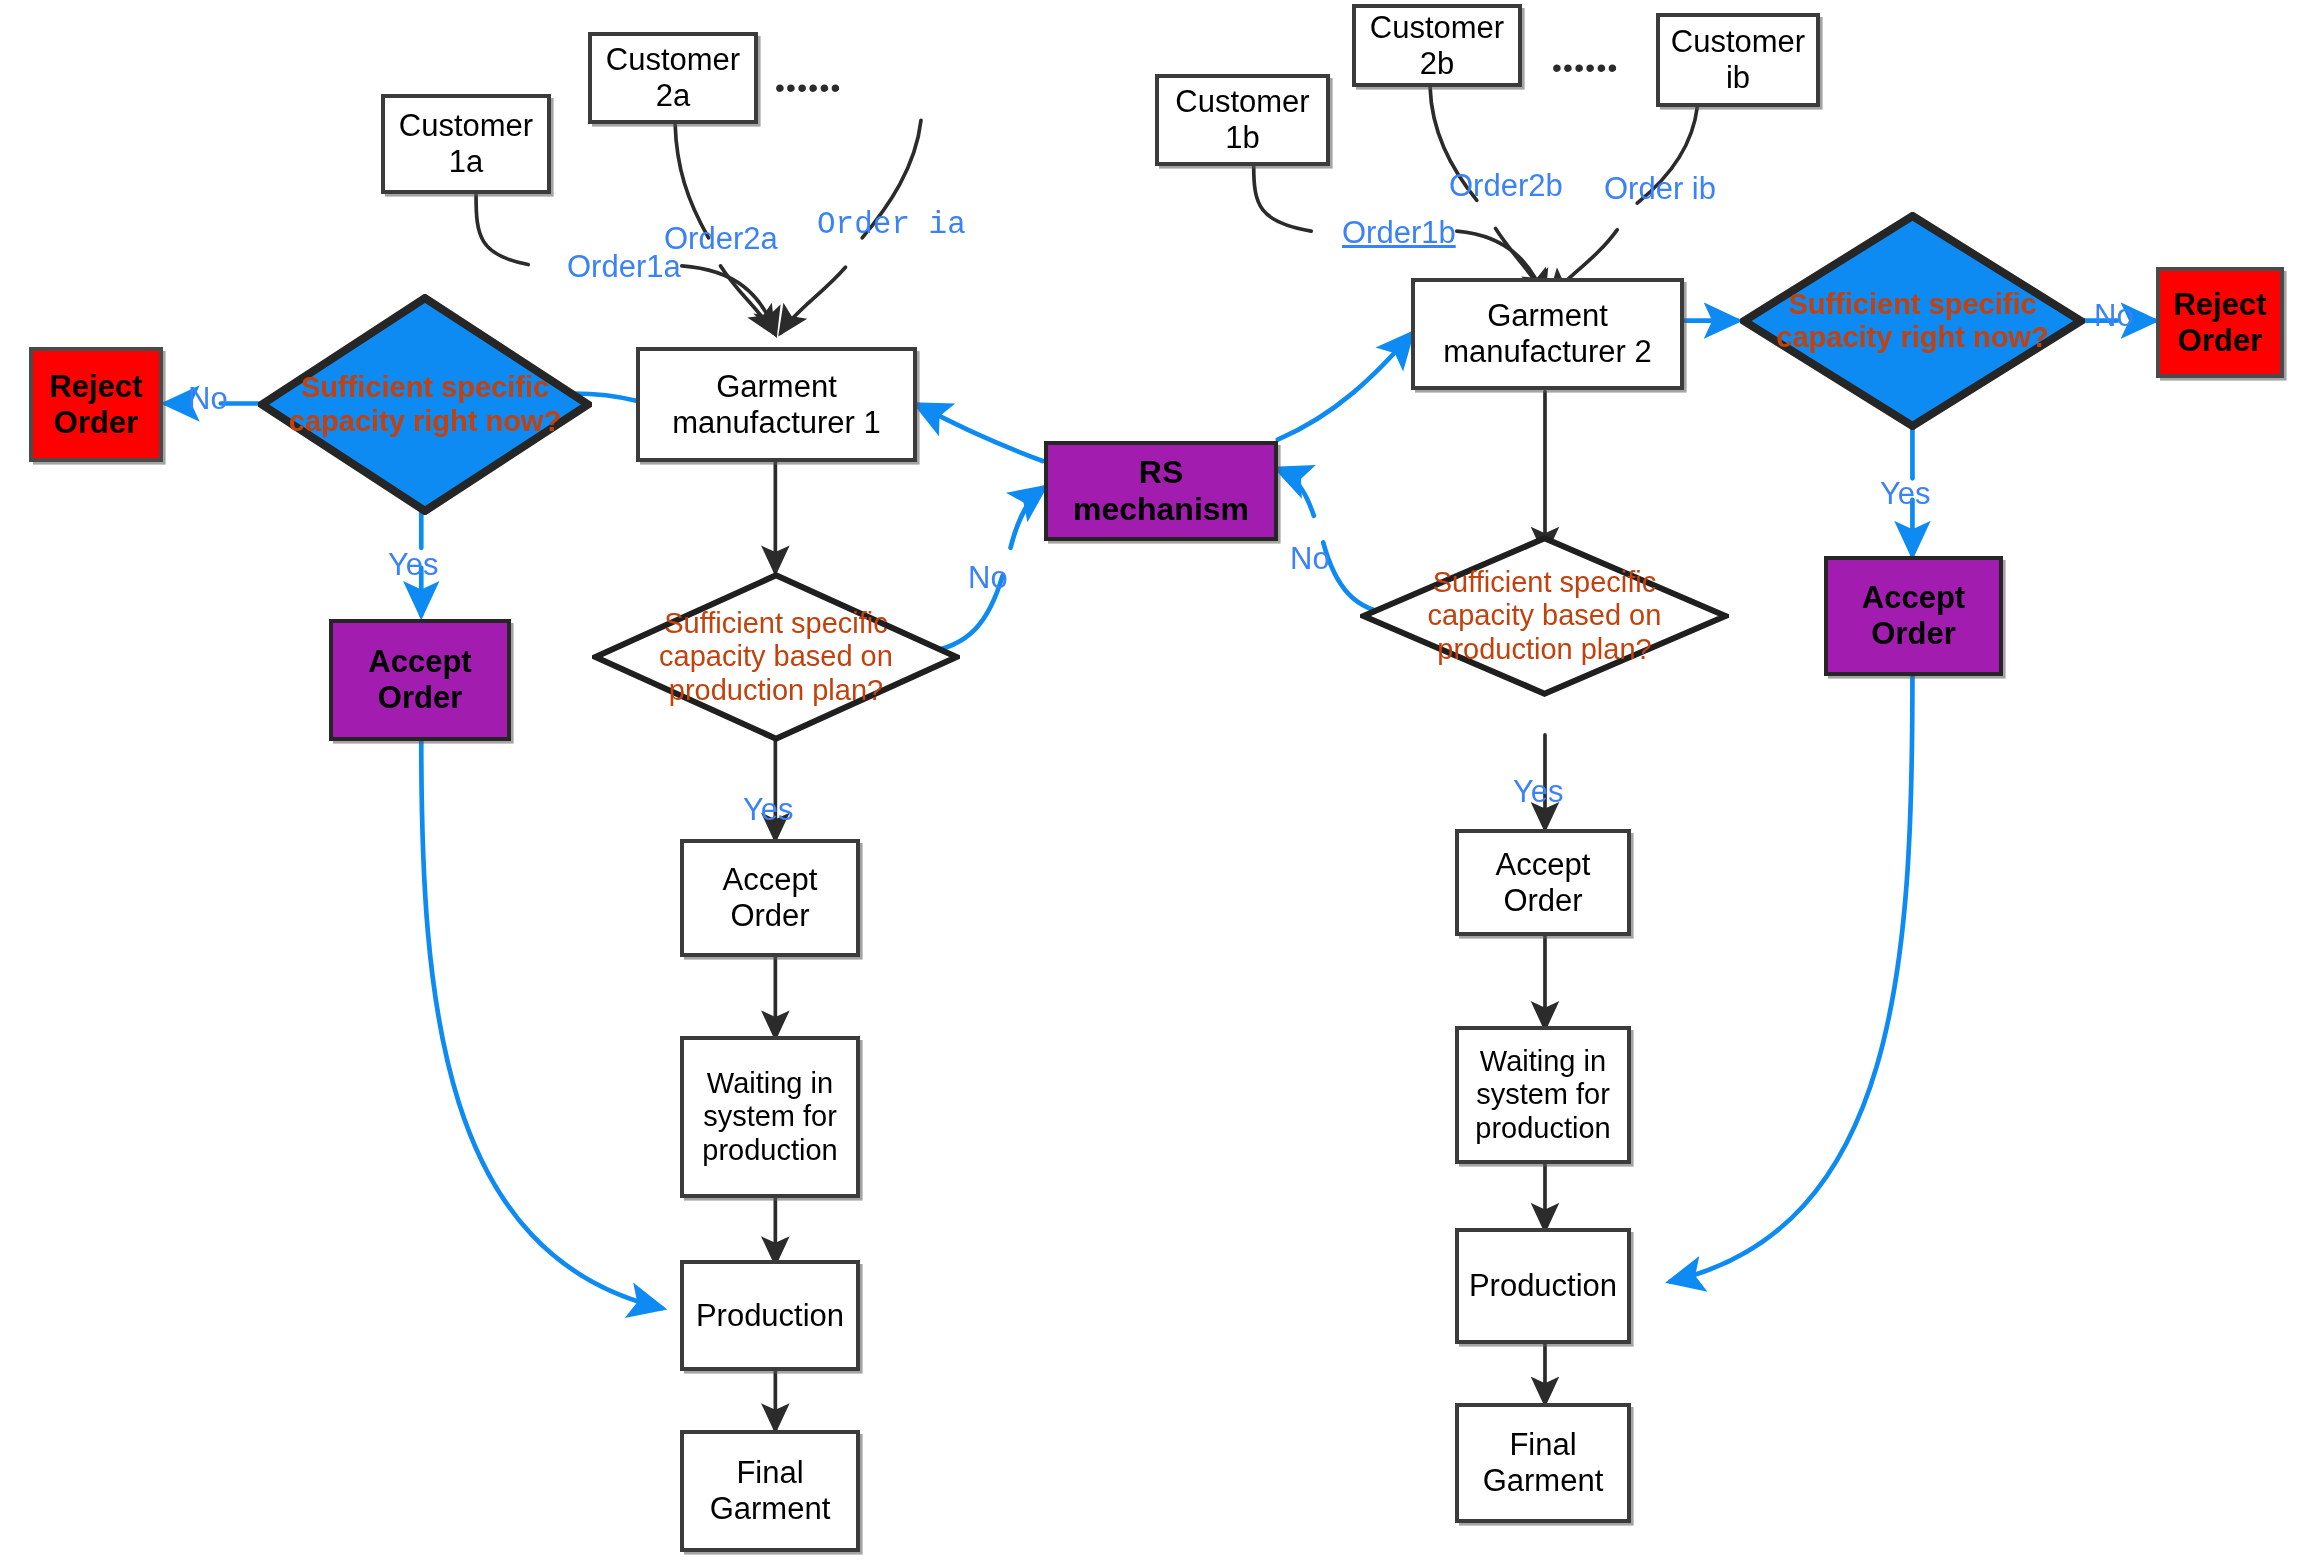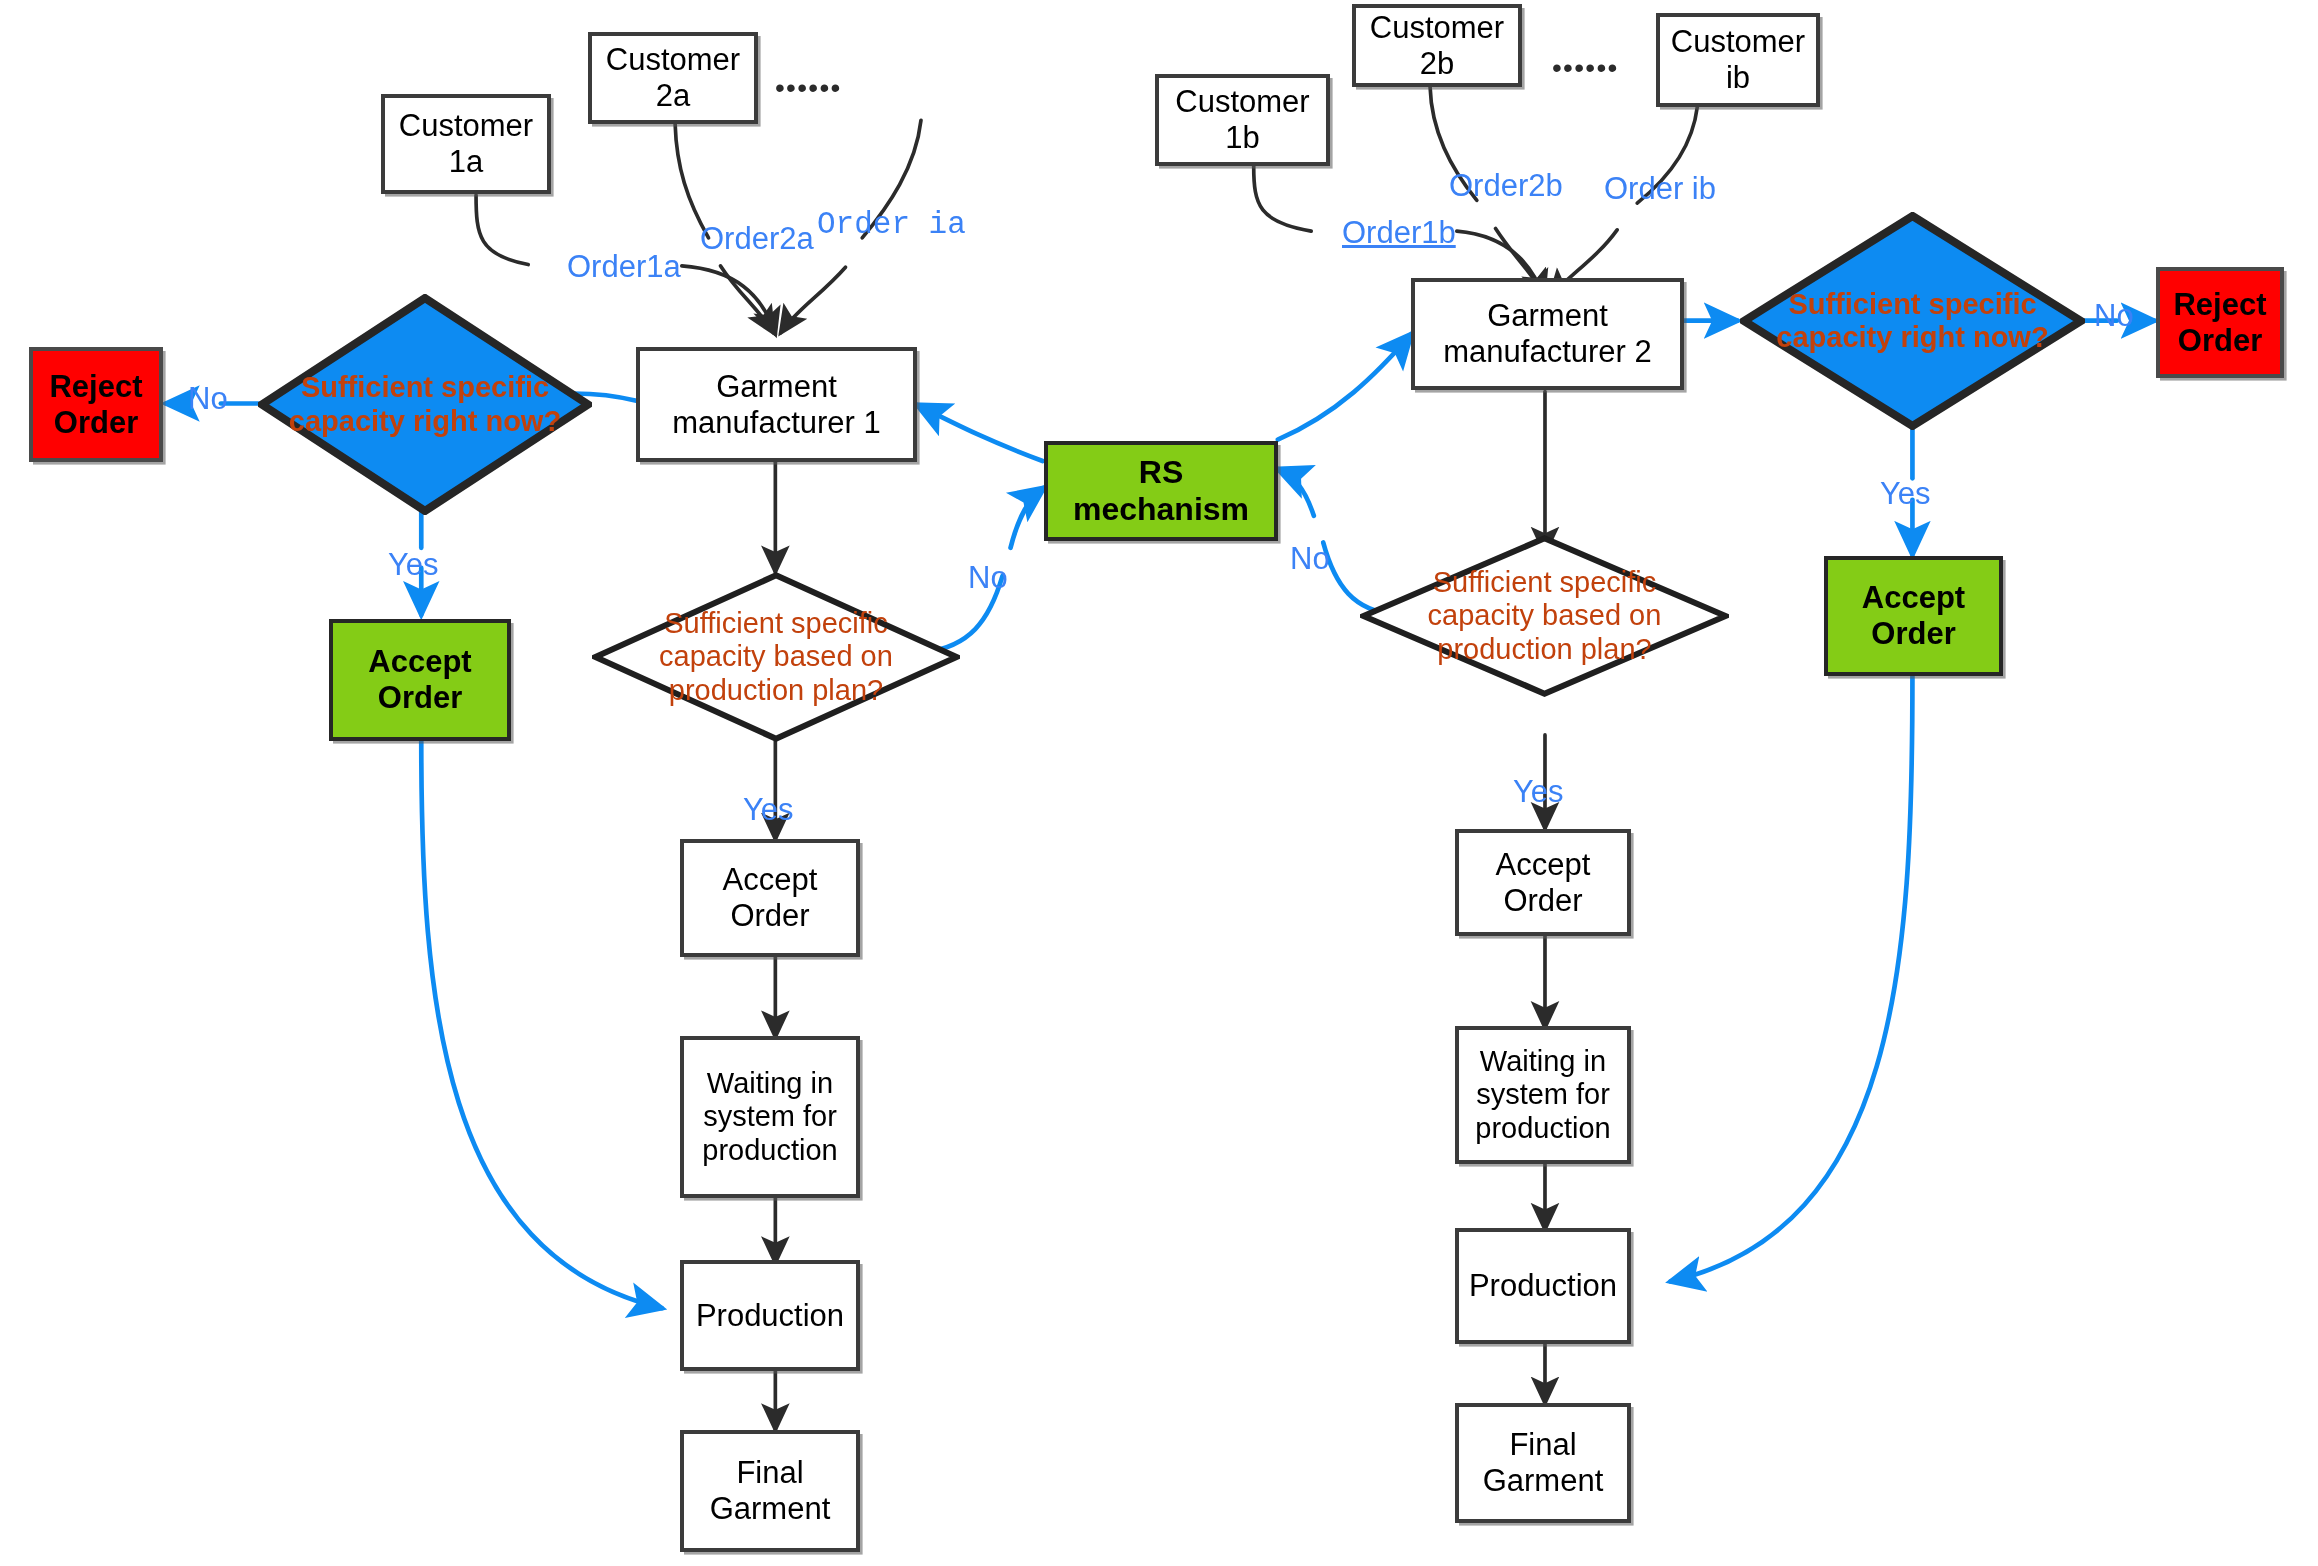--- a/index.html
+++ b/index.html
@@ -33,21 +33,21 @@
     text-align: center;
     color: #000000;
     z-index: 5;
   }
   .rect {
     border: 4px solid #3b3b3b;
     background: #ffffff;
     box-shadow: 3.3px 3.3px 0 -0.7px rgba(90,90,90,0.55);
   }
   .rect.blue {
-    background: #84cc16;
+    background: #a21caf;
     border-color: #262626;
     font-weight: bold;
   }
   .rect.red {
     background: #ff0000;
     border-color: #4a4a4a;
     font-weight: bold;
   }
   .label-lines {
     line-height: 1.16;
@@ -204,21 +204,21 @@
     <div class="label-lines">
       <div>Customer</div>
       <div>2a</div>
     </div>
   </div>
 
   <div class="dots f42" style="left:775px; top:72px;">••••••</div>
 
 
   <div class="edge-label f46" style="left:567px; top:249px;">Order1a</div>
-  <div class="edge-label f46" style="left:700px; top:221px;">Order2a</div>
+  <div class="edge-label f46" style="left:664px; top:221px;">Order2a</div>
   <div class="edge-label f46" style="left:817px; top:207px;font-family:Liberation Mono, monospace;">Order ia</div>
 
   <div class="node rect f46" style="left:636px; top:347px; width:281px; height:115px;">
     <div class="label-lines">
       <div>Garment</div>
       <div>manufacturer 1</div>
     </div>
   </div>
 
   <div class="diamond blue" style="left:258px; top:294px; width:334px; height:221px;">

